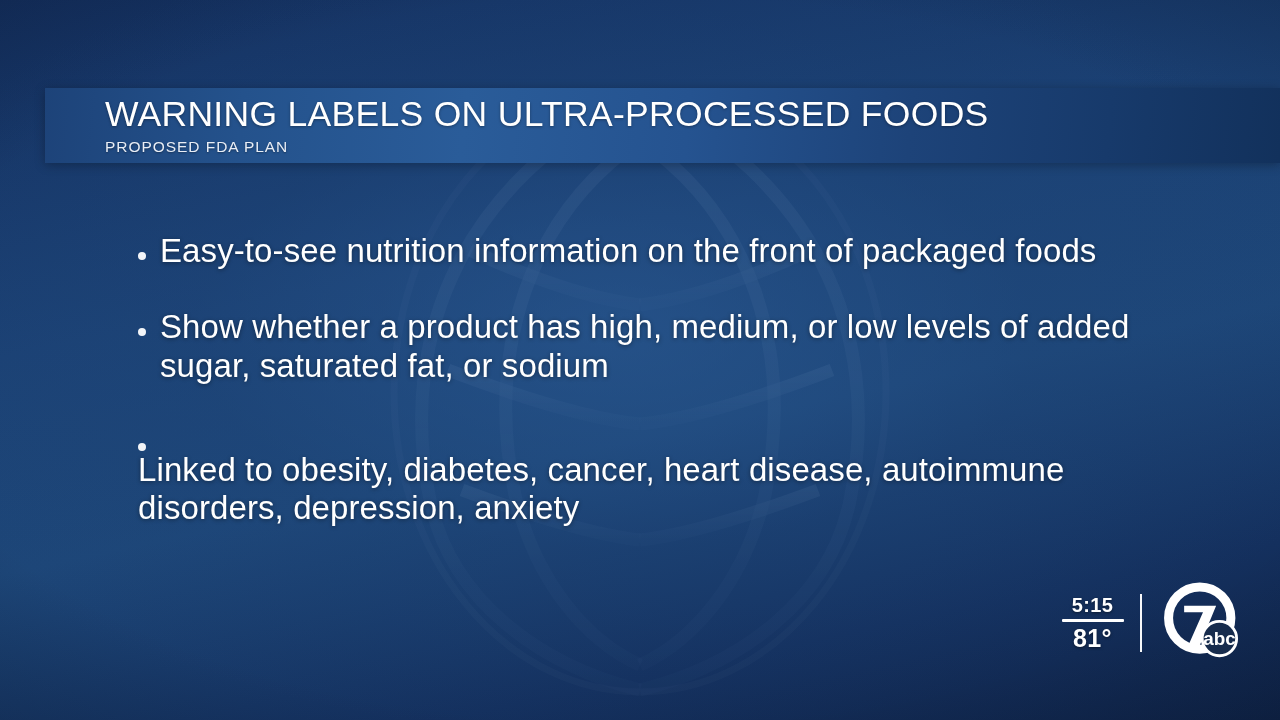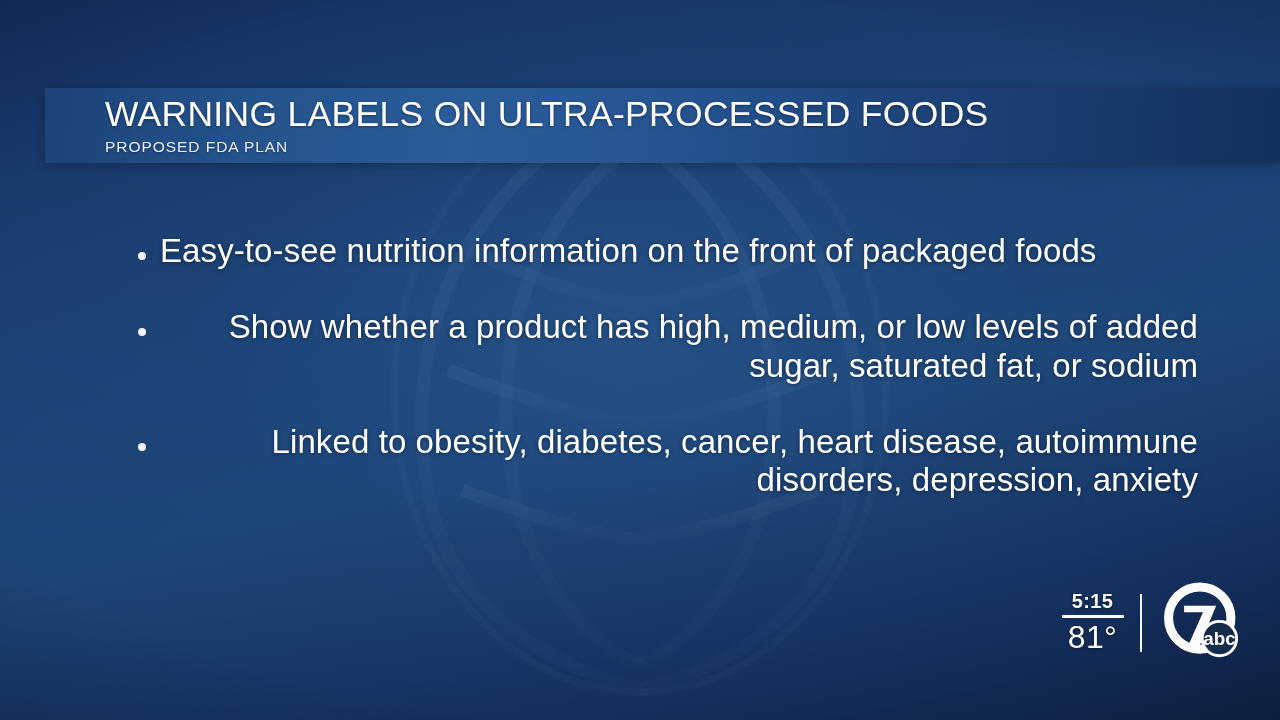--- a/index.html
+++ b/index.html
@@ -126,28 +126,27 @@
     text-shadow: 0 1px 2px rgba(0,0,0,0.35);
   }
 
   
   #bullet-list {
     position: absolute;
     left: 138px;
     top: 232px;
     width: 1060px;
     z-index: 4;
-    text-align: right;
   }
   .bullet-item {
     display: flex;
     align-items: flex-start;
     margin-bottom: 38px;
   }
-  .bullet-item:last-child { margin-bottom: 0; }
+  .bullet-item:last-child { margin-bottom: 0; flex-direction: column; }
   .bullet-dot {
     flex: 0 0 auto;
     width: 8px; height: 8px;
     border-radius: 50%;
     background: #ffffff;
     margin-top: 20px;
     margin-right: 14px;
     opacity: 0.95;
   }
   .bullet-text {
@@ -183,22 +182,22 @@
     text-shadow: 0 1px 3px rgba(0,0,0,0.5);
   }
   #tt-rule {
     width: 62px;
     height: 3px;
     background: #ffffff;
     margin: 3px 0 3px 0;
     border-radius: 1px;
   }
   #temperature {
-    font-size: 32px;
-    font-weight: normal;
+    font-size: 25px;
+    font-weight: bold;
     color: #ffffff;
     line-height: 1.05;
     letter-spacing: 0.4px;
     text-shadow: 0 1px 3px rgba(0,0,0,0.5);
   }
   #bug-divider {
     width: 2.5px;
     height: 58px;
     background: #ffffff;
     margin-right: 20px;

